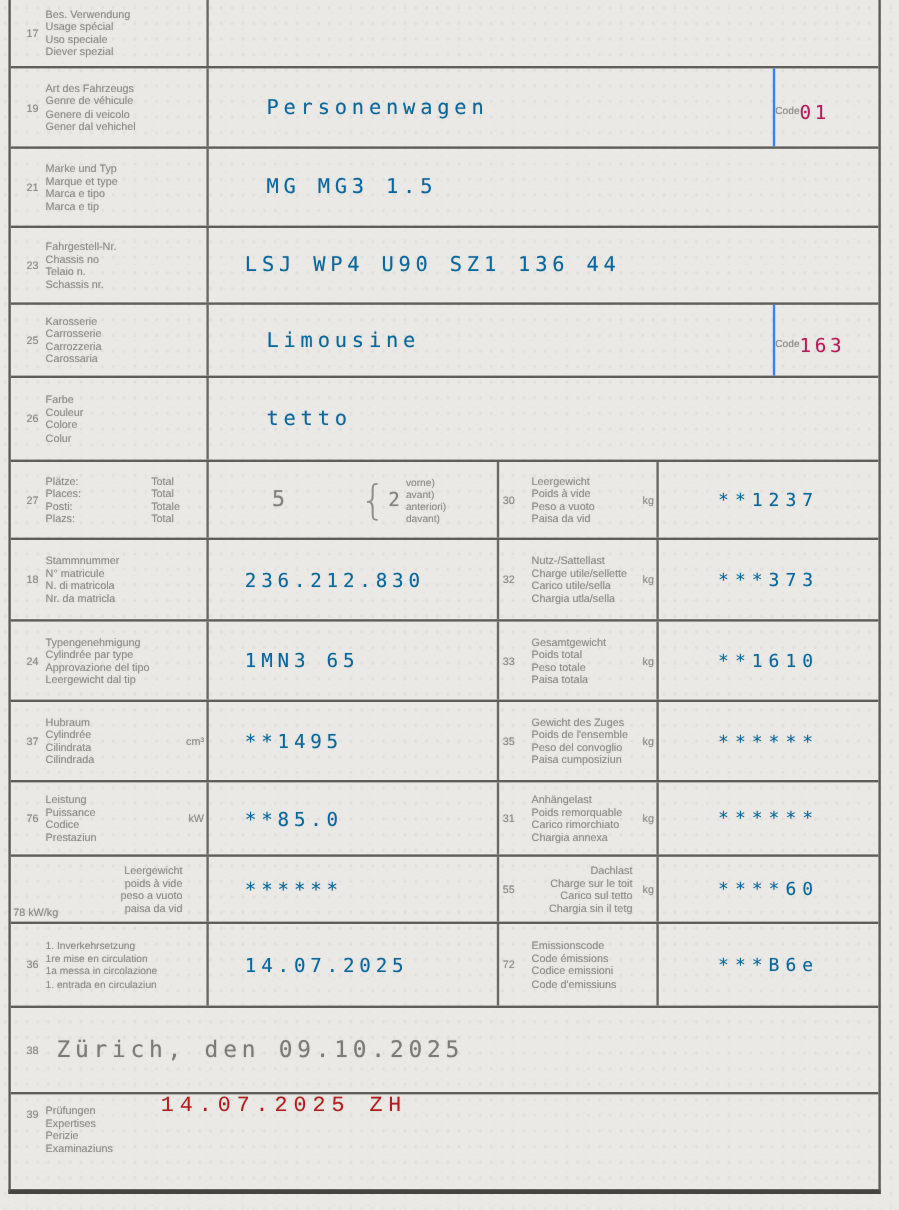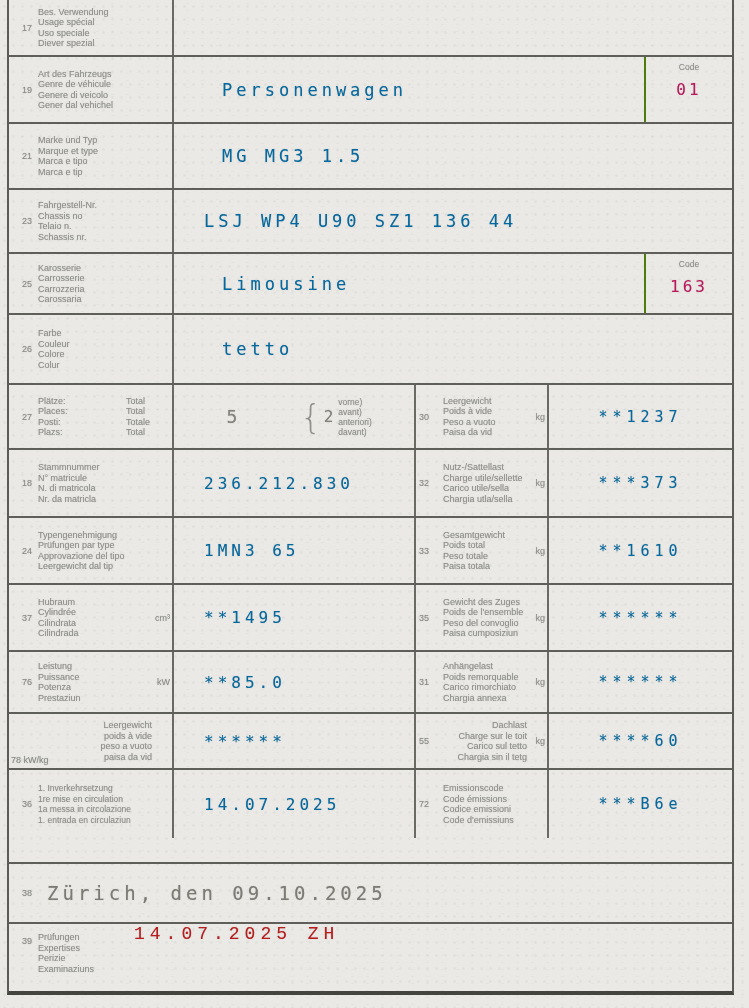--- a/index.html
+++ b/index.html
@@ -15,43 +15,43 @@
   .sheet{
     position:absolute;left:7px;top:0;width:727px;height:995px;
     border-left:2px solid #5c5c56;border-right:2px solid #5c5c56;
     border-bottom:4px solid #45453f;box-sizing:border-box;
   }
   .row{display:flex;box-sizing:border-box;border-top:2px solid #5f5f59;position:relative;}
   .row.first{border-top:none;}
   .r17{height:55px;} .r19{height:67px;} .r21{height:66px;} .r23{height:64px;}
   .r25{height:61px;} .r26{height:70px;} .r27row{height:65px;} .r18row{height:68px;}
   .r24row{height:67px;} .r37row{height:67px;} .r76row{height:62px;} .r78row{height:56px;}
-  .r36row{height:70px;} .r38row{height:60px;margin-top:24px;} .r39row{height:132px;}
+  .r36row{height:70px;} .r38row{height:72px;} .r39row{height:132px;}
   .numcell{
     width:24px;flex:0 0 24px;display:flex;align-items:center;justify-content:flex-end;
     font-size:9px;color:#8c8c88;padding-right:1px;box-sizing:border-box;
     text-shadow:0 0 1px rgba(140,140,135,.6);
   }
   .numwide{width:52px;flex:0 0 52px;justify-content:flex-start;padding-left:2px;margin-top:38px;}
   .labelcell{
     flex:0 0 141px;width:141px;border-right:2px solid #6a6a64;box-sizing:border-box;
     display:flex;flex-direction:column;justify-content:center;
     font-size:9px;line-height:10.5px;color:#8e8e8a;padding:2px 2px 2px 5px;
     position:relative;text-shadow:0 0 1px rgba(145,145,140,.55);
   }
   .valuecell{
     flex:1;display:flex;align-items:center;
     font-family:"DejaVu Sans Mono", monospace;font-size:17px;letter-spacing:4px;
     color:#0369a1;text-shadow:0 0 1px rgba(130,130,125,.5);
     padding-left:48px;box-sizing:border-box;white-space:nowrap;
   }
   .split .valuecell{padding-left:30px;font-size:16px;}
   .codecell{
-    flex:0 0 88px;width:88px;border-left:2px solid #4d7c0f;box-sizing:border-box;
-    display:flex;flex-direction:column;align-items:center;text-align:right;
+    flex:0 0 88px;width:88px;border-left:2px solid #3b82f6;box-sizing:border-box;
+    display:flex;flex-direction:row;align-items:center;text-align:right;
   }
   .codelabel{font-size:8.5px;color:#8e8e8a;margin-top:5px;text-shadow:0 0 1px rgba(145,145,140,.55);}
   .codeval{
     font-family:"DejaVu Sans Mono", monospace;font-size:16px;letter-spacing:3px;
     color:#be185d;margin-top:8px;text-shadow:0 0 1px rgba(130,130,125,.5);
   }
   .half{display:flex;box-sizing:border-box;}
   .half-left{flex:0 0 407px;width:407px;border-right:2px solid #6a6a64;}
   .half-right{flex:1;}
   .half-right .numcell{width:22px;flex:0 0 22px;justify-content:flex-start;padding-left:3px;}
@@ -241,21 +241,21 @@
         </div>
       <div class="valuecell">***373</div>
     </div>
   </div>
 
   <div class="row r24row split">
     <div class="half half-left">
       <div class="numcell">24</div>
       <div class="labelcell">
           <div>Typengenehmigung</div>
-          <div>Prüfungen par type</div>
+          <div>Cylindrée par type</div>
           <div>Approvazione del tipo</div>
           <div>Leergewicht dal tip</div>
         </div>
       <div class="valuecell">1MN3 65</div>
     </div>
     <div class="half half-right">
       <div class="numcell">33</div>
       <div class="labelcell">
         <span class="unit">kg</span>
       <div>Gesamtgewicht</div>
@@ -292,21 +292,21 @@
     </div>
   </div>
 
   <div class="row r76row split">
     <div class="half half-left">
       <div class="numcell">76</div>
       <div class="labelcell">
         <span class="unit">kW</span>
       <div>Leistung</div>
           <div>Puissance</div>
-          <div>Potenza</div>
+          <div>Codice</div>
           <div>Prestaziun</div>
         </div>
       <div class="valuecell">**85.0</div>
     </div>
     <div class="half half-right">
       <div class="numcell">31</div>
       <div class="labelcell">
         <span class="unit">kg</span>
       <div>Anhängelast</div>
           <div>Poids remorquable</div>

